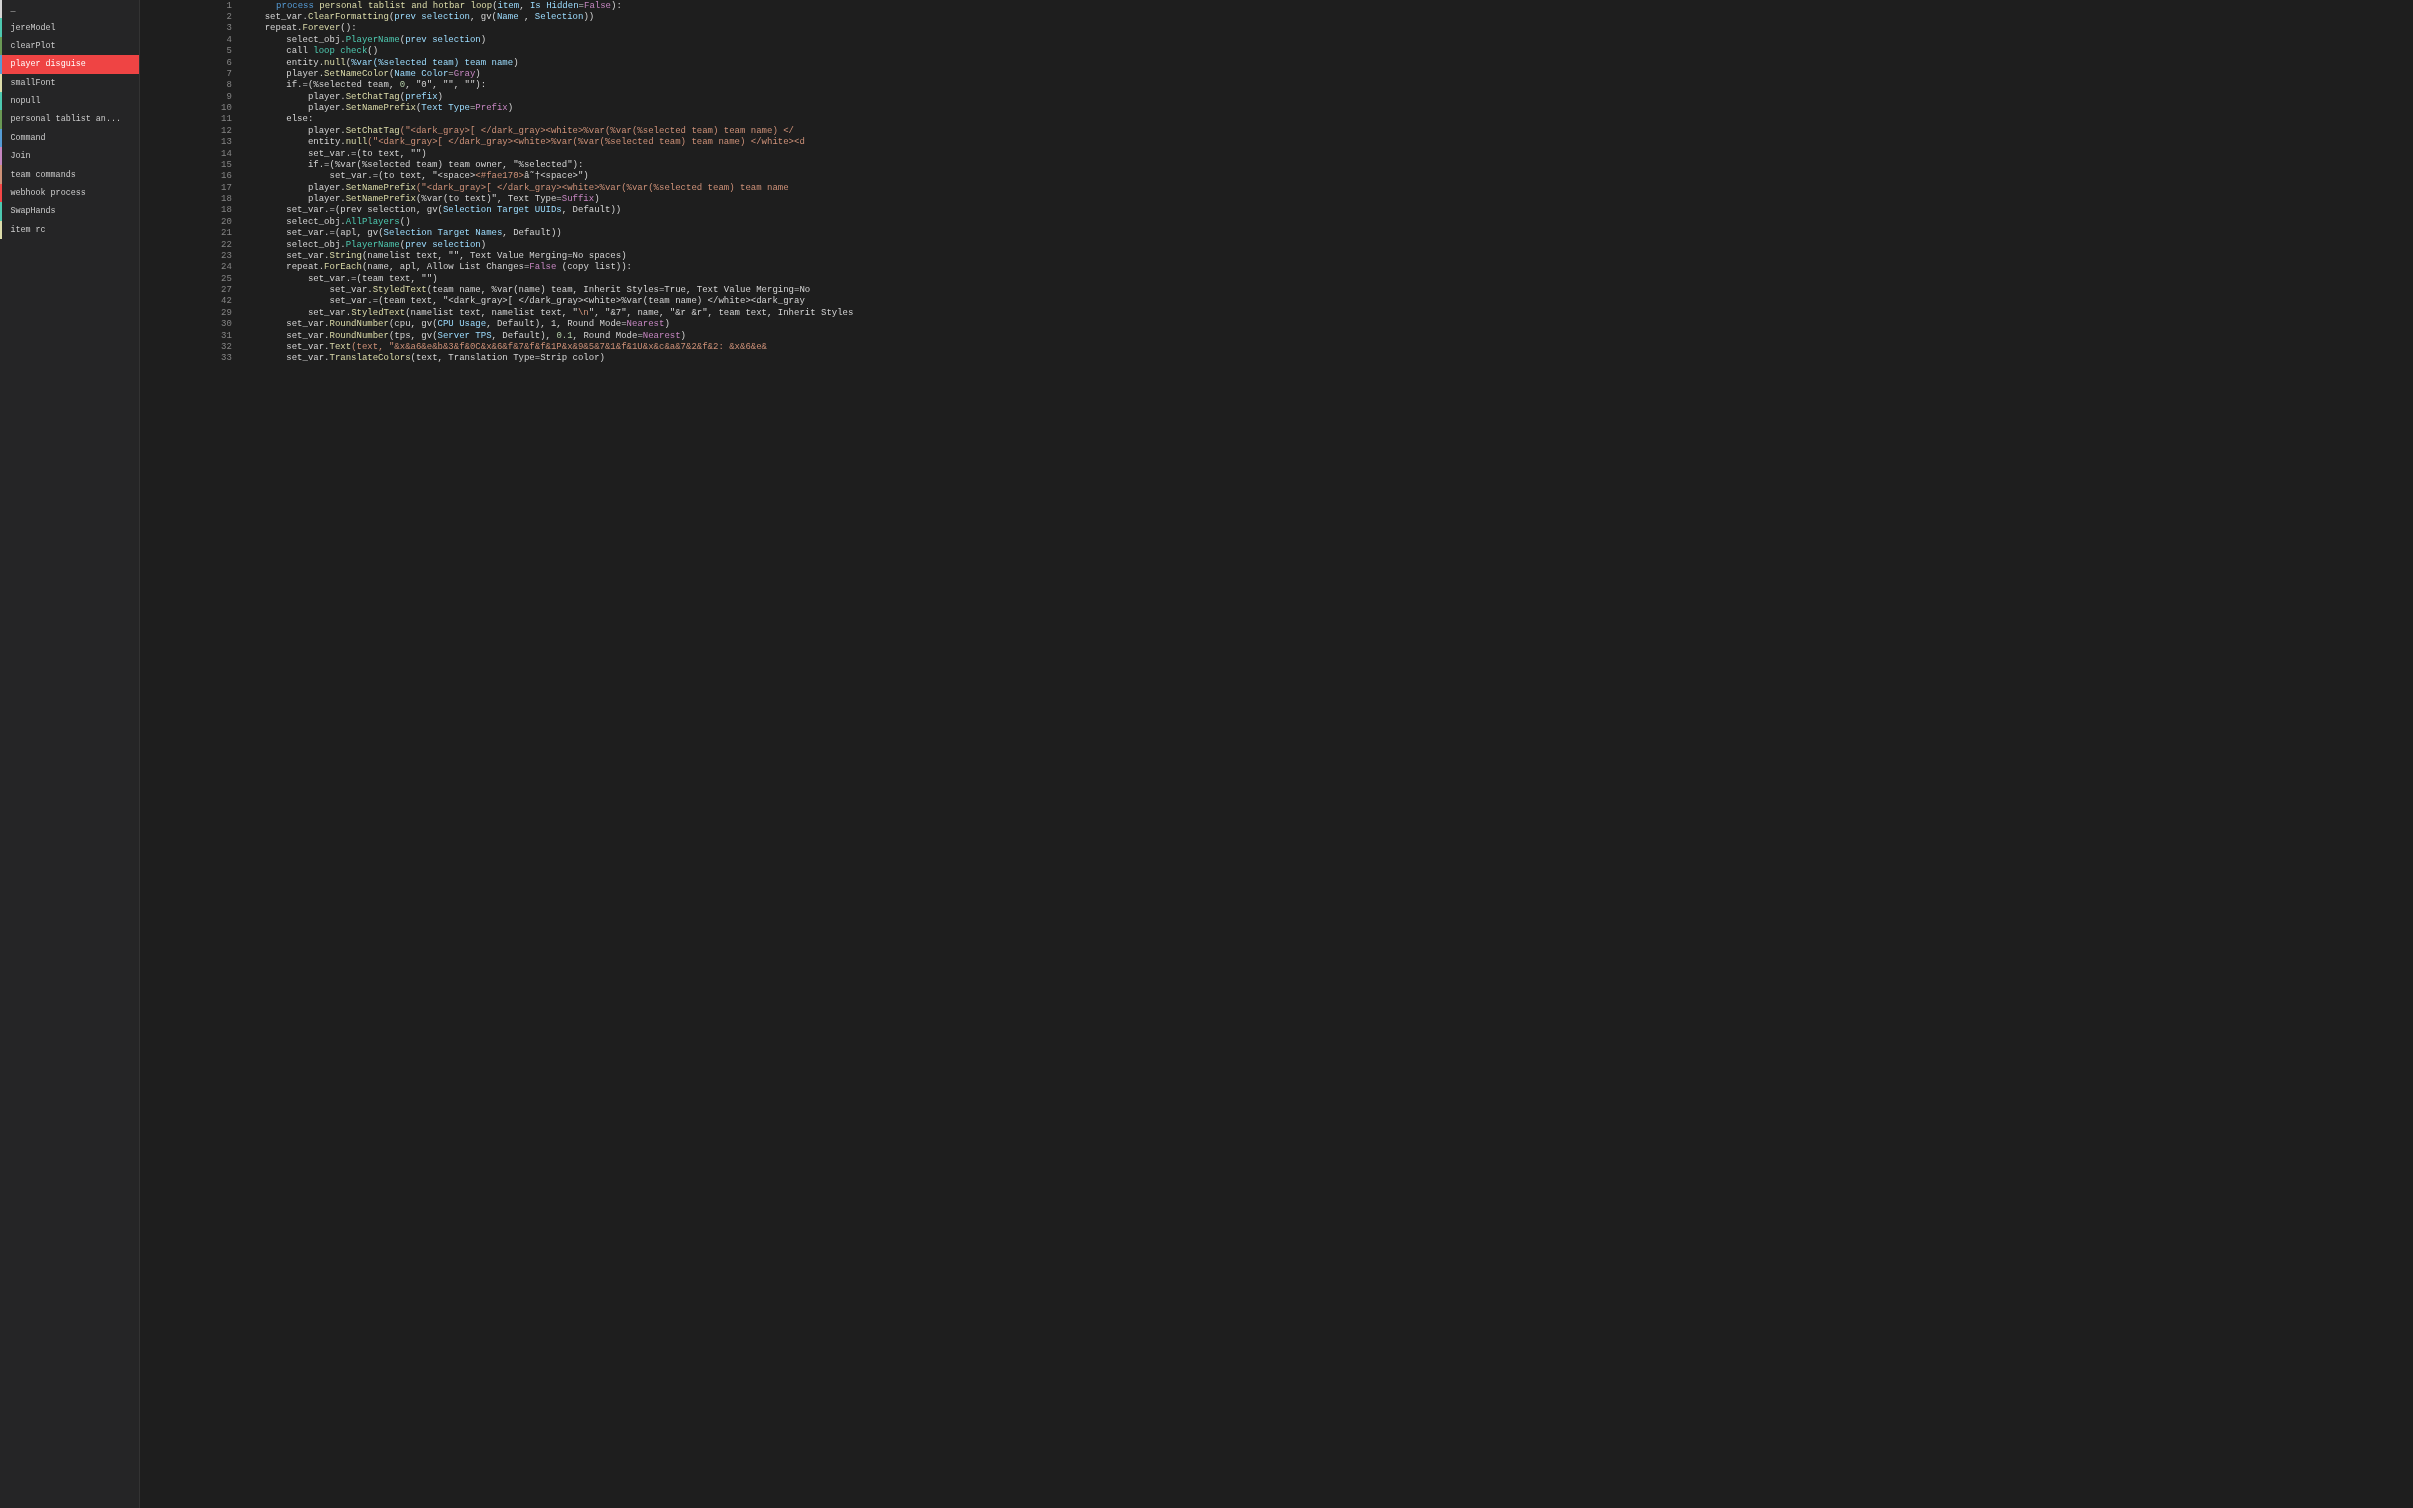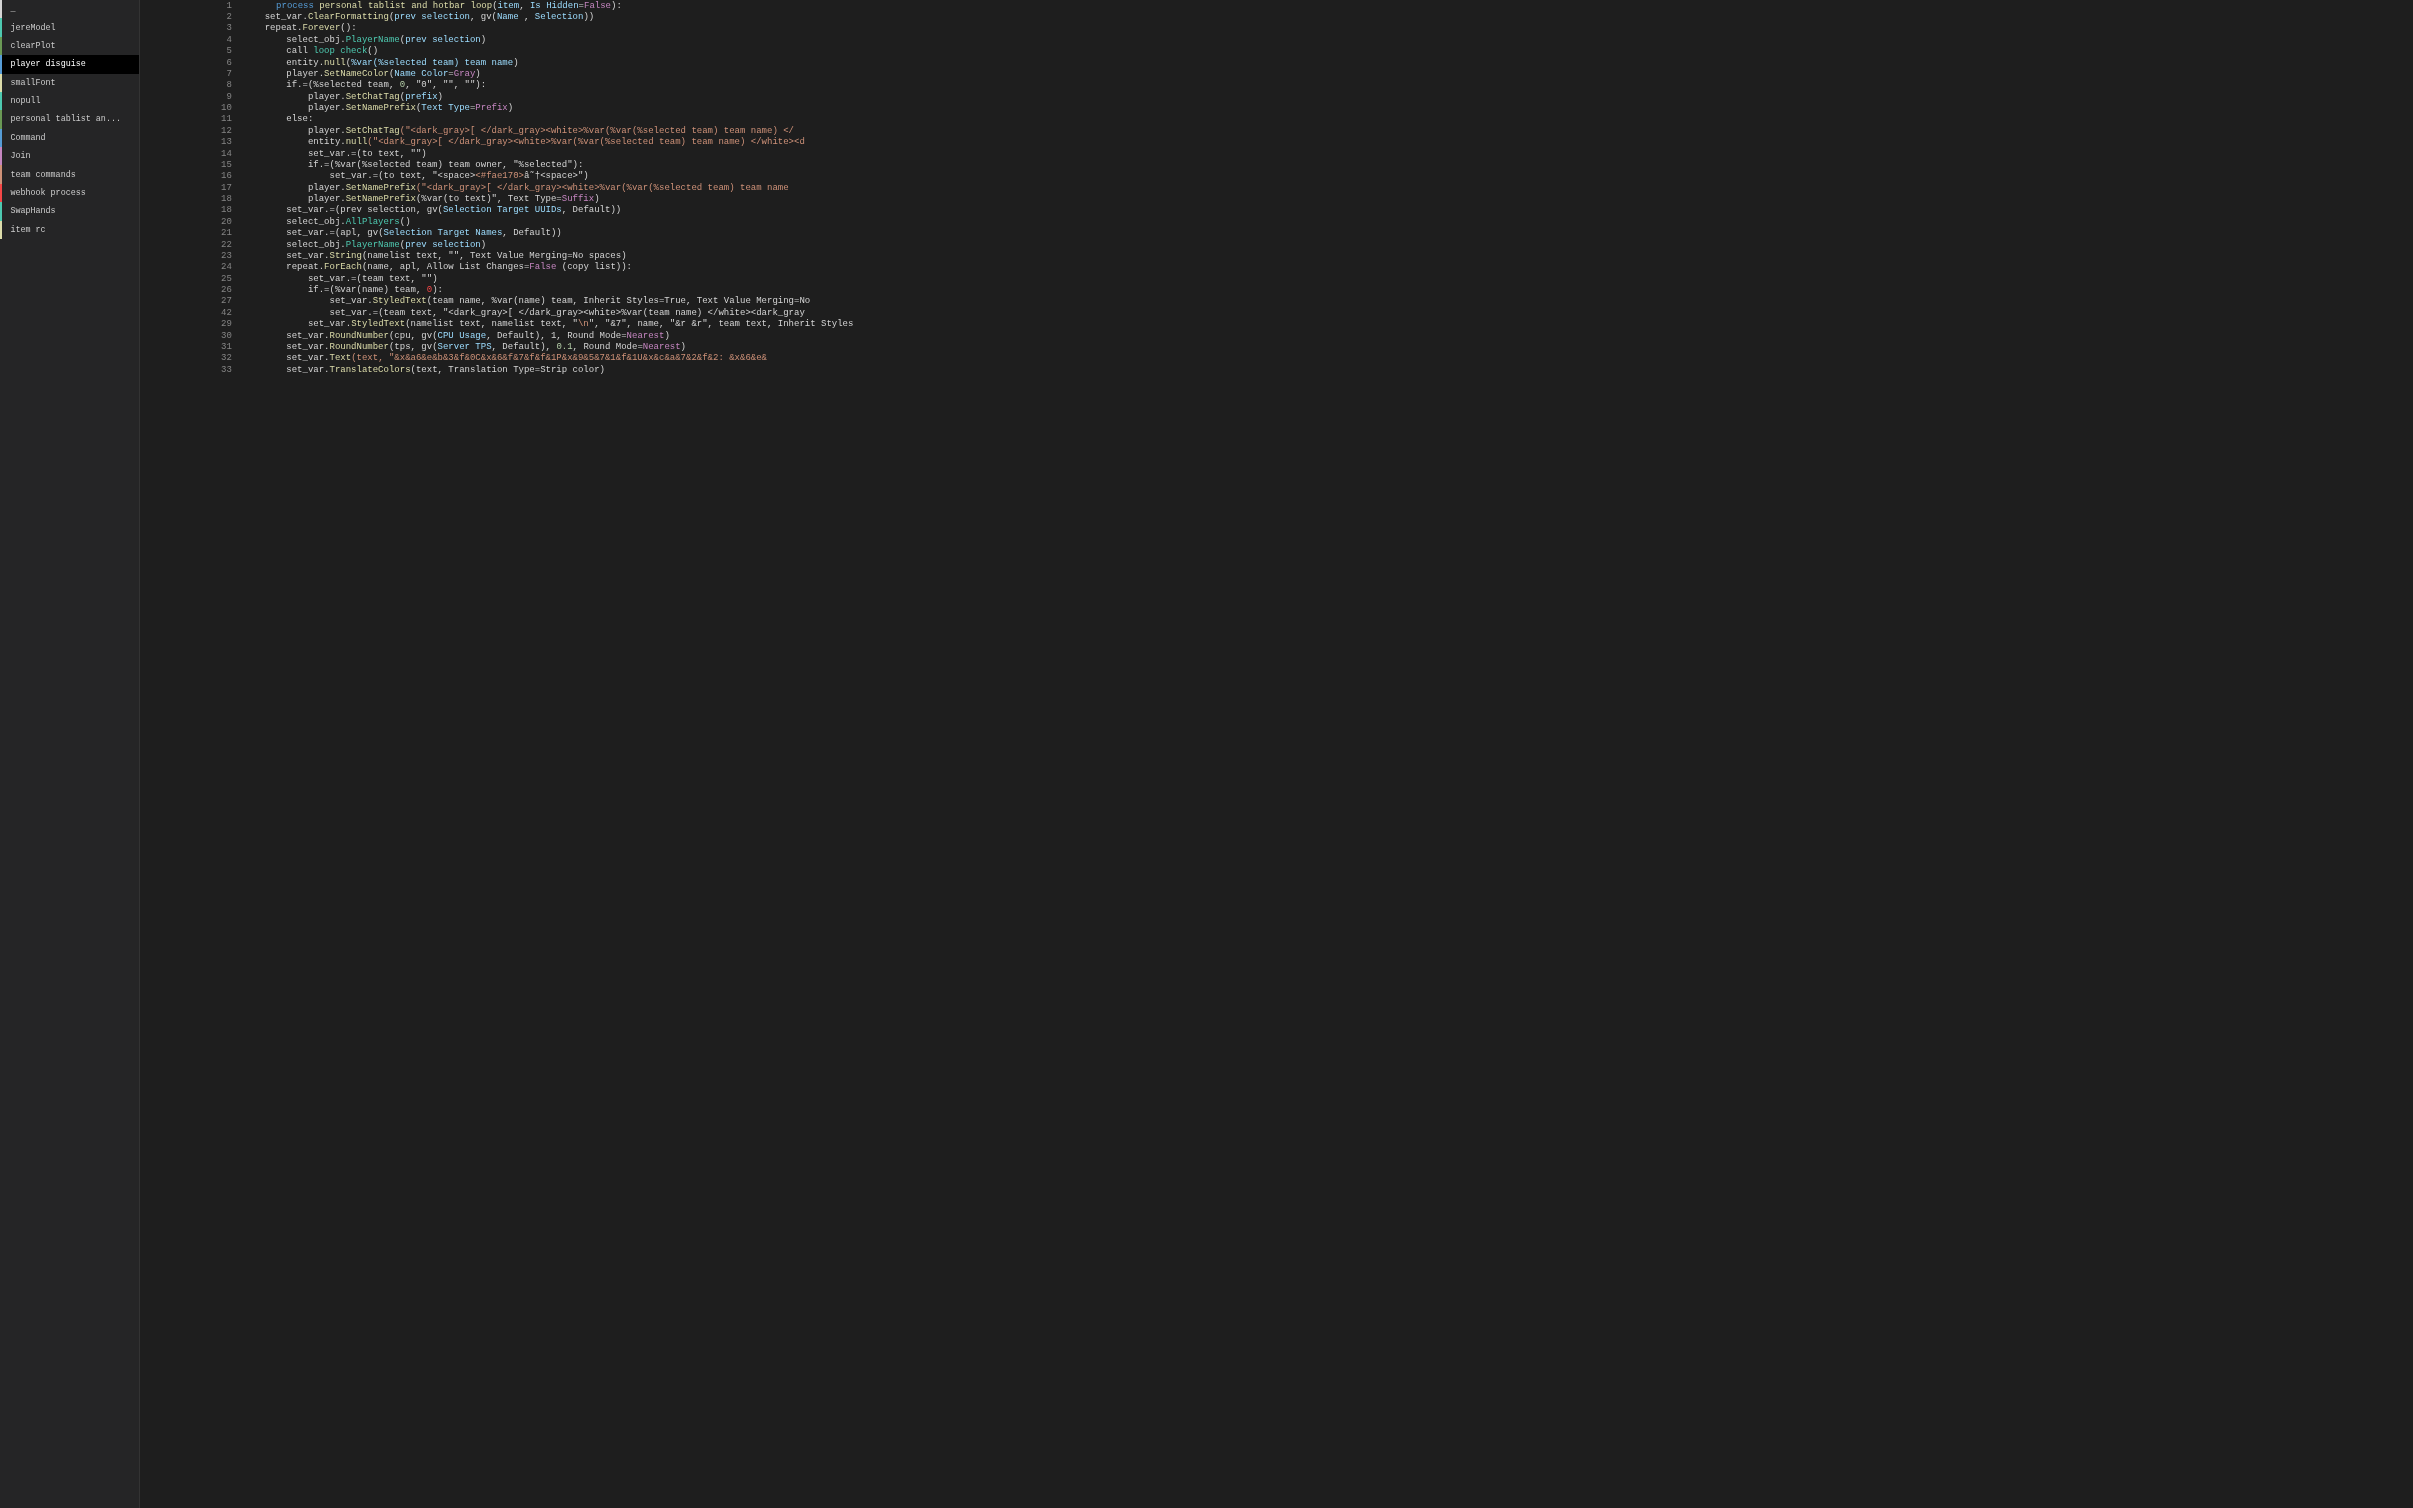--- a/index.html
+++ b/index.html
@@ -30,21 +30,21 @@
       cursor: pointer;
       font-size: 8.4px;
       font-family: 'Courier New', Courier, monospace;
       border-left: 2.1px solid transparent;
       white-space: nowrap;
       overflow: hidden;
       text-overflow: ellipsis;
       color: #cccccc;
     }
     .sidebar-item.active {
-      background: #000000;
+      background: #ef4444;
       border-left-color: #007acc;
       color: #ffffff;
     }
     .sidebar-item.accent-cyan { border-left-color: #4ec9b0; }
     .sidebar-item.accent-green { border-left-color: #6a9955; }
     .sidebar-item.accent-yellow { border-left-color: #dcdcaa; }
     .sidebar-item.accent-blue { border-left-color: #569cd6; }
     .sidebar-item.accent-red { border-left-color: #f44747; }
     .sidebar-item.accent-purple { border-left-color: #c586c0; }
     .sidebar-item.accent-orange { border-left-color: #ce9178; }
@@ -209,24 +209,20 @@
       </div>
       <div class="code-line">
         <div class="line-number">24</div>
         <div class="line-content"><span class="kw-white">        repeat.</span><span class="kw-yellow">ForEach</span><span class="kw-white">(name, apl, Allow List Changes=</span><span class="kw-purple">False</span><span class="kw-white"> (copy list)):</span></div>
       </div>
       <div class="code-line">
         <div class="line-number">25</div>
         <div class="line-content"><span class="kw-white">            set_var.=</span><span class="kw-white">(team text, "")</span></div>
       </div>
       <div class="code-line">
-        <div class="line-number">26</div>
-        <div class="line-content"><span class="kw-white">            if.=(%var(name) team, </span><span class="kw-red">0</span><span class="kw-white">):</span></div>
-      </div>
-      <div class="code-line">
         <div class="line-number">27</div>
         <div class="line-content"><span class="kw-white">                set_var.</span><span class="kw-yellow">StyledText</span><span class="kw-white">(team name, %var(name) team, Inherit Styles=True, Text Value Merging=No</span></div>
       </div>
       <div class="code-line">
         <div class="line-number">42</div>
         <div class="line-content"><span class="kw-white">                set_var.=</span><span class="kw-white">(team text, "&lt;dark_gray&gt;[ &lt;/dark_gray&gt;&lt;white&gt;%var(team name) &lt;/white&gt;&lt;dark_gray</span></div>
       </div>
       <div class="code-line">
         <div class="line-number">29</div>
         <div class="line-content"><span class="kw-white">            set_var.</span><span class="kw-yellow">StyledText</span><span class="kw-white">(namelist text, namelist text, "</span><span class="kw-orange">\n</span><span class="kw-white">", "&amp;7", name, "&amp;r &amp;r", team text, Inherit Styles</span></div>

